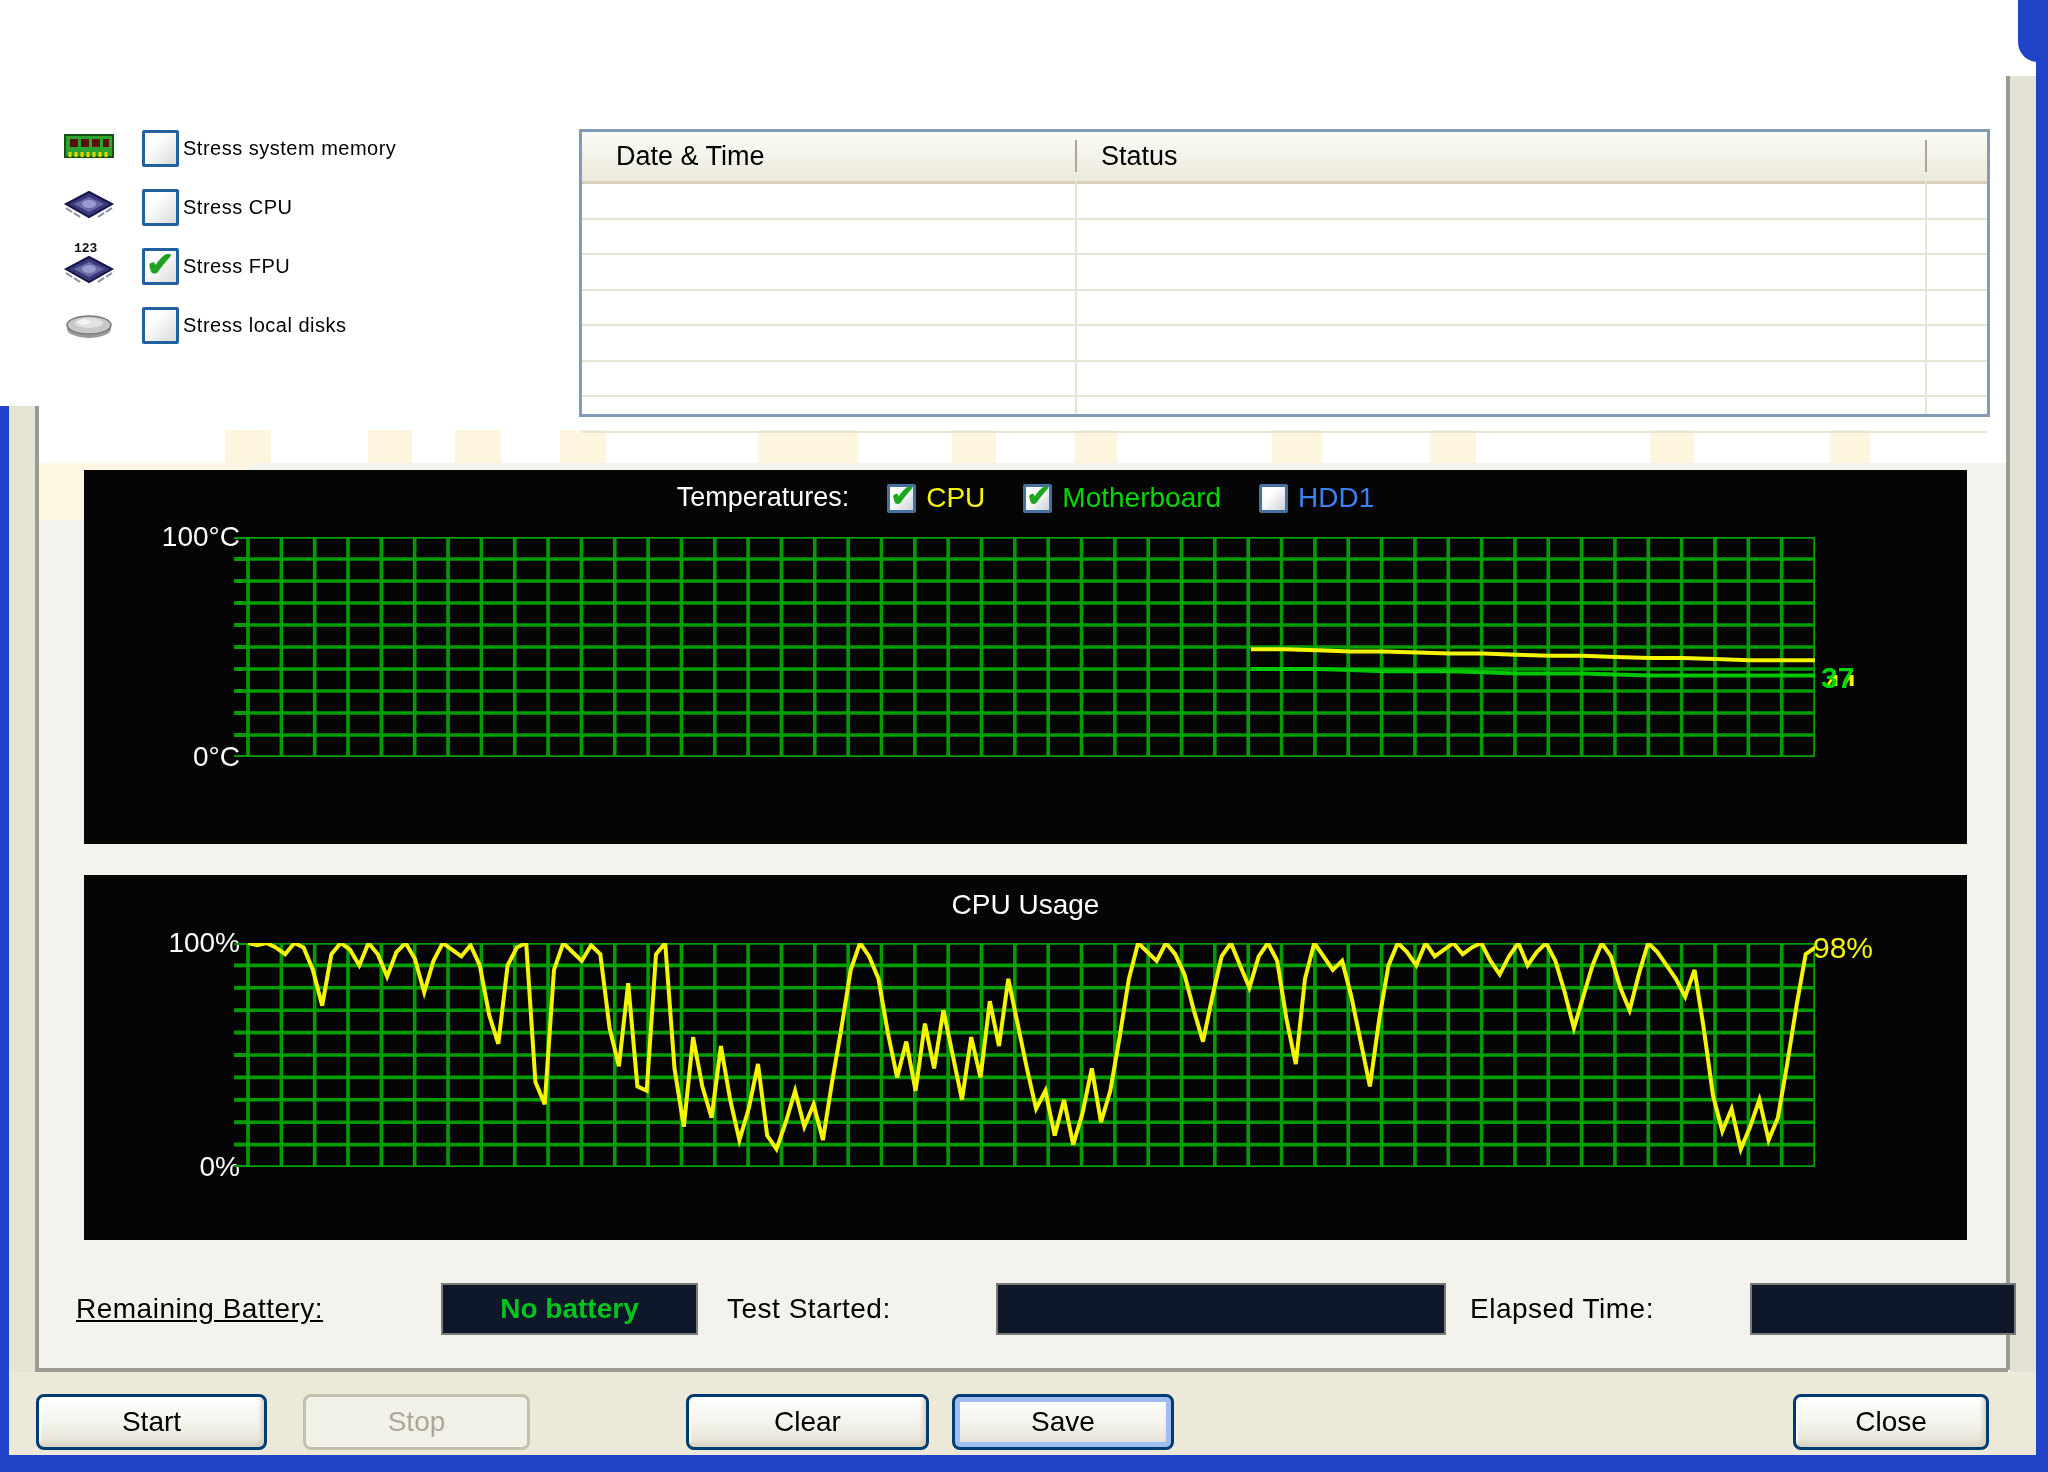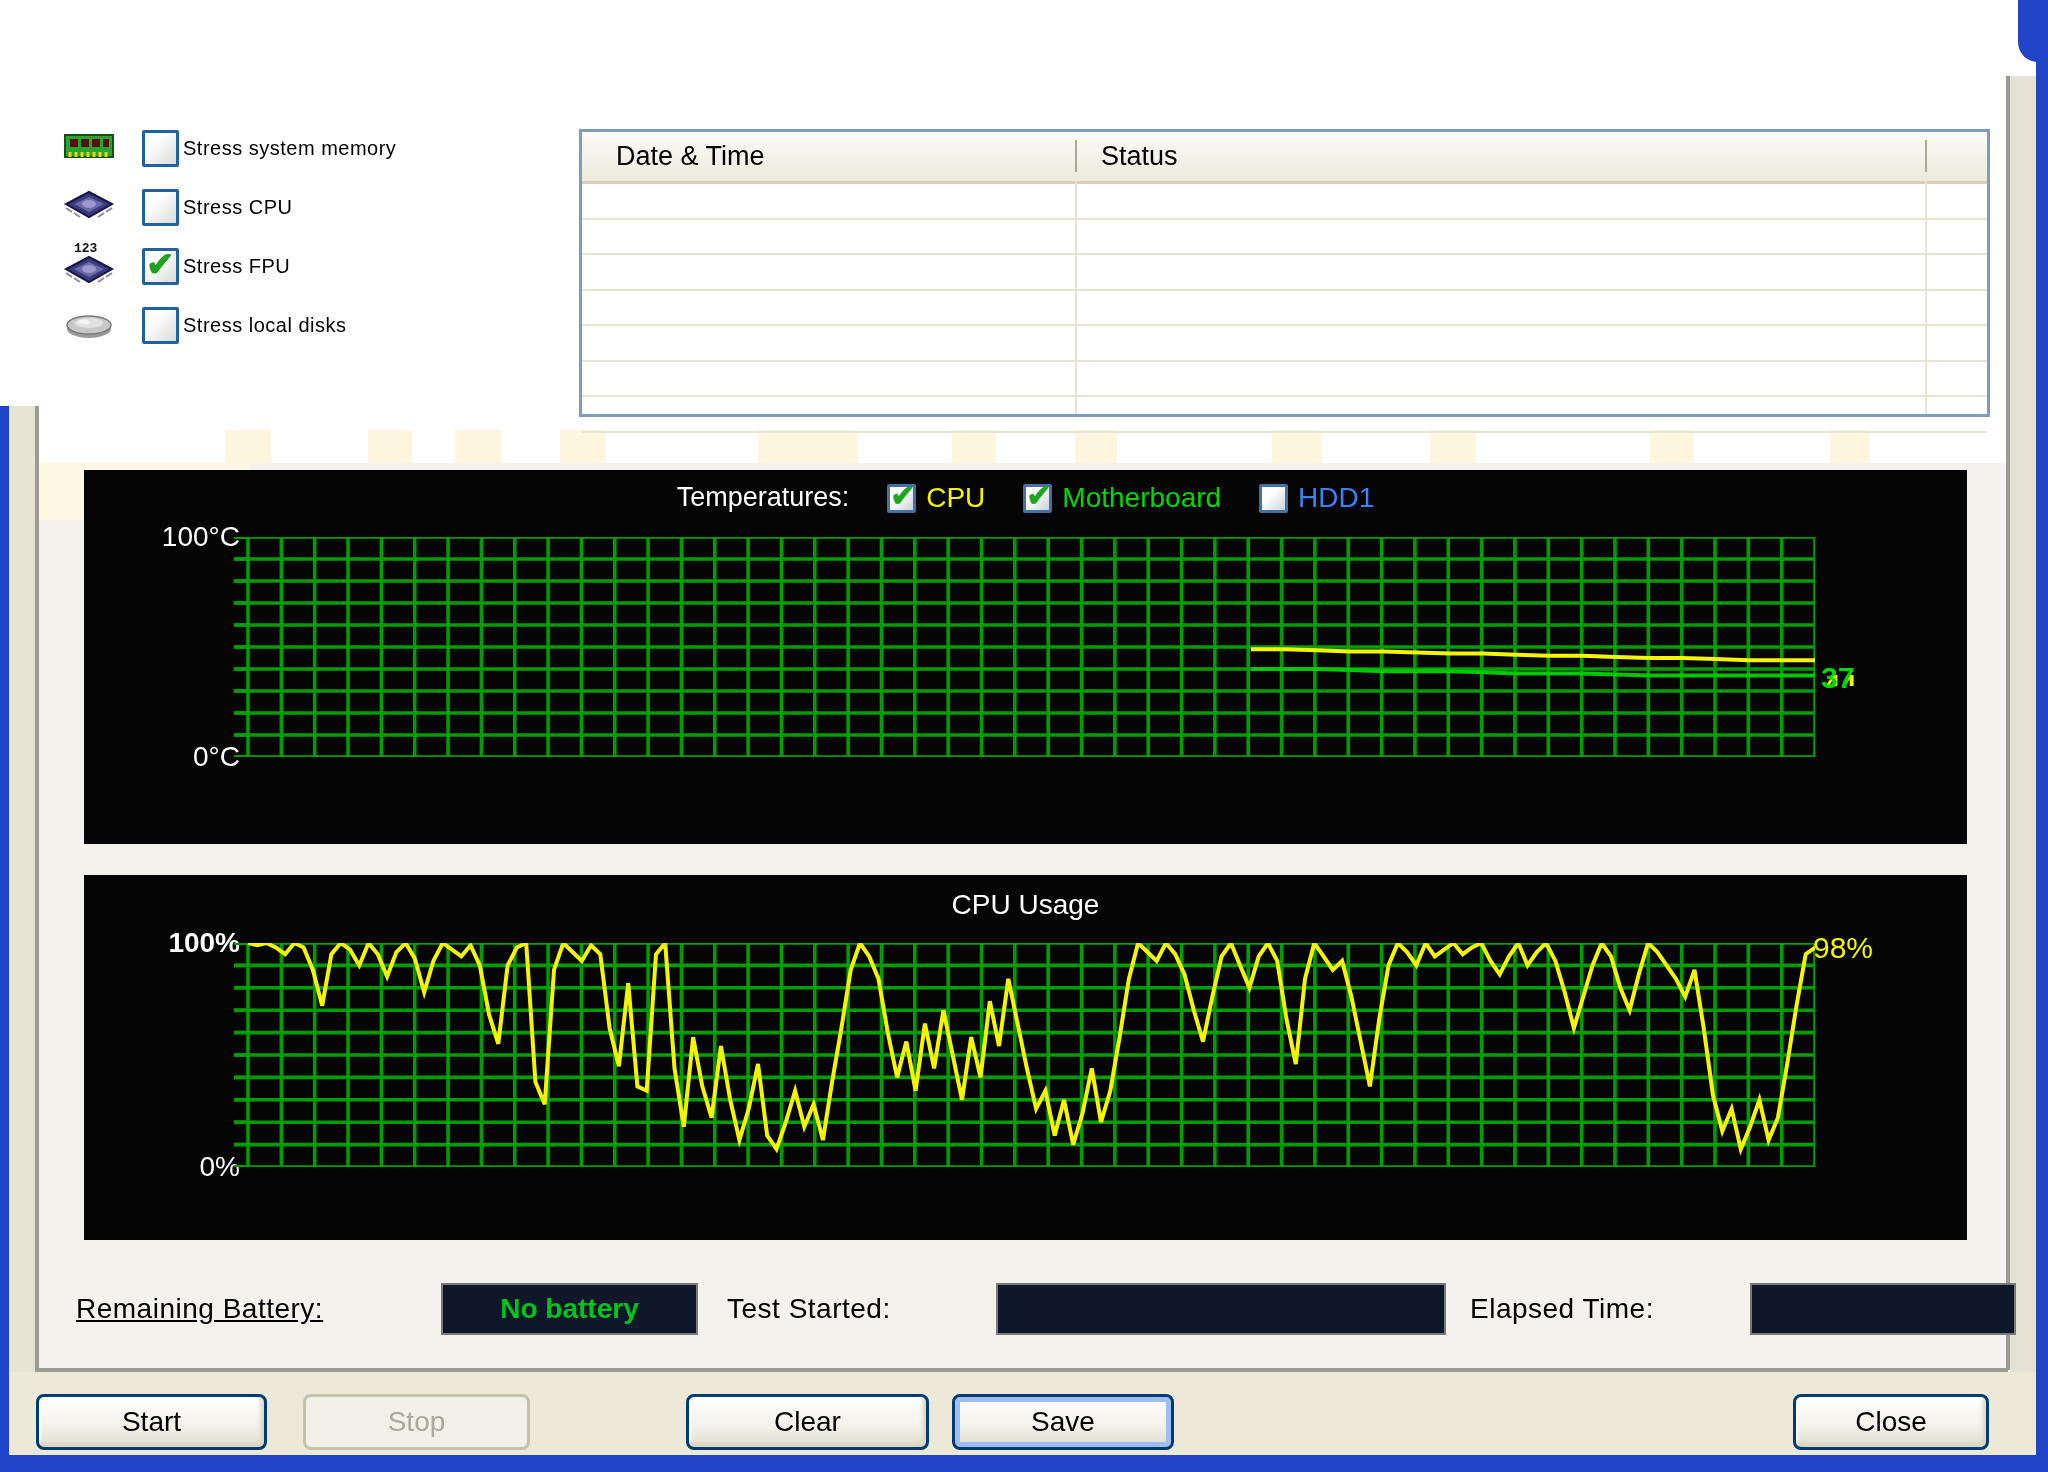--- a/index.html
+++ b/index.html
@@ -292,21 +292,21 @@
         <line x1="0" y1="220" x2="1567" y2="220" stroke="#009c00" stroke-width="3.6"></line>
         <polyline points="1002.9,112.2 1036.1,112.2 1069.2,113.3 1102.4,114.4 1135.6,114.4 1168.8,115.5 1202.0,116.6 1235.2,116.6 1268.3,117.7 1301.5,118.8 1334.7,118.8 1367.9,119.9 1401.1,121.0 1434.3,121.0 1467.4,122.1 1500.6,123.2 1533.8,123.2 1567.0,123.2" fill="none" stroke="#f5f500" stroke-width="4"></polyline>
         <polyline points="1002.9,132.0 1036.1,132.0 1069.2,132.0 1102.4,133.1 1135.6,134.2 1168.8,134.2 1202.0,134.2 1235.2,135.3 1268.3,136.4 1301.5,136.4 1334.7,136.4 1367.9,137.5 1401.1,138.6 1434.3,138.6 1467.4,138.6 1500.6,138.6 1533.8,138.6 1567.0,138.6" fill="none" stroke="#00c800" stroke-width="4"></polyline>
       </svg>
     <div class="val-clip" style="left:1740px;top:177px;height:15px;font-size:29px;color:#f5f500;">44</div>
     <div class="glabel" style="left:1737px;top:191px;color:#00d800;font-size:30px;font-weight:bold;">37</div>
   </div>
 
   <div class="panel" id="cpu-panel" style="top:875px;height:365px;">
     <div class="glabel" style="left:0;right:0;top:14px;text-align:center;">CPU Usage</div>
-    <div class="glabel r" style="left:26px;top:52px;font-weight:bold;">100%</div>
+    <div class="glabel r" style="left:26px;top:52px;">100%</div>
     <div class="glabel r" style="left:26px;top:276px;">0%</div>
     <svg id="cpu-chart" style="position:absolute;left:150px;top:68px;" width="1581" height="224" viewBox="-14 0 1581 224">
         <line x1="0" y1="0" x2="0" y2="224" stroke="#009c00" stroke-width="3.6"></line>
         <line x1="33.340425531914896" y1="0" x2="33.340425531914896" y2="224" stroke="#009c00" stroke-width="3.6"></line>
         <line x1="66.68085106382979" y1="0" x2="66.68085106382979" y2="224" stroke="#009c00" stroke-width="3.6"></line>
         <line x1="100.02127659574468" y1="0" x2="100.02127659574468" y2="224" stroke="#009c00" stroke-width="3.6"></line>
         <line x1="133.36170212765958" y1="0" x2="133.36170212765958" y2="224" stroke="#009c00" stroke-width="3.6"></line>
         <line x1="166.70212765957447" y1="0" x2="166.70212765957447" y2="224" stroke="#009c00" stroke-width="3.6"></line>
         <line x1="200.04255319148936" y1="0" x2="200.04255319148936" y2="224" stroke="#009c00" stroke-width="3.6"></line>
         <line x1="233.38297872340425" y1="0" x2="233.38297872340425" y2="224" stroke="#009c00" stroke-width="3.6"></line>

